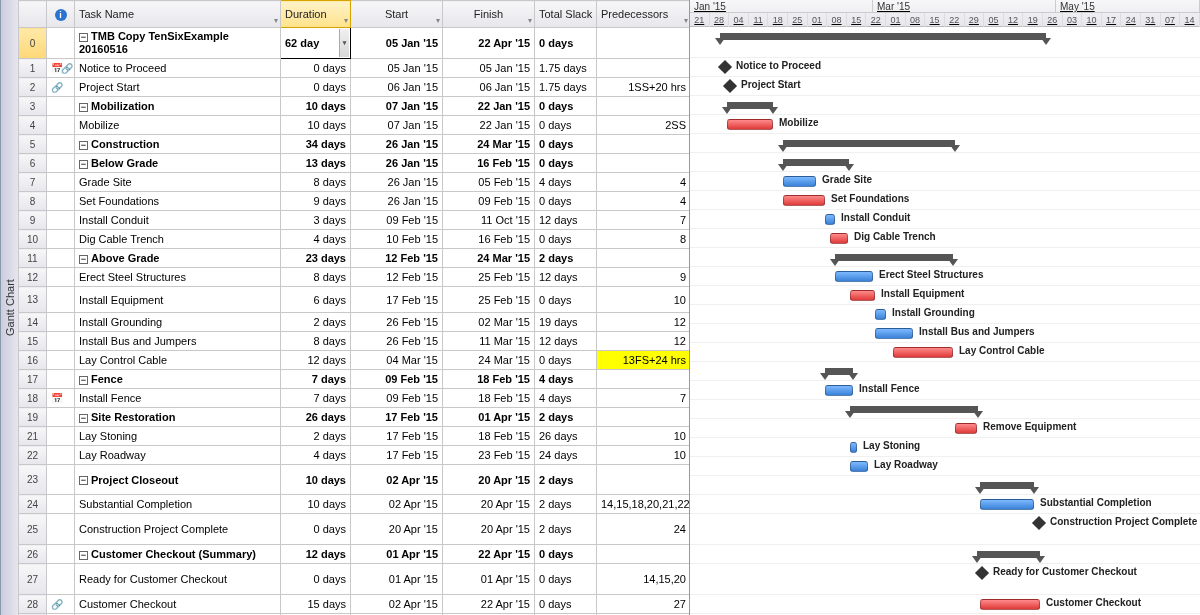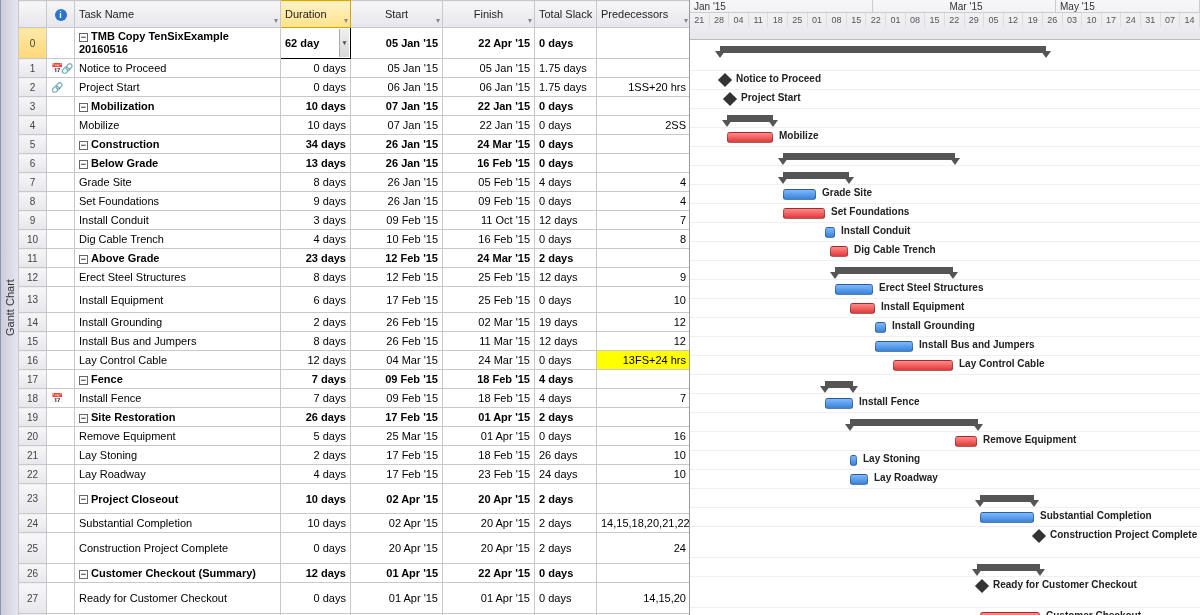--- a/index.html
+++ b/index.html
@@ -137,24 +137,25 @@
 
   
   .gantt-pane {
     flex: 1;
     height: 100%;
     position: relative;
     overflow: hidden;
     background: #fff;
   }
   .gantt-header {
-    height: 40px;
+    height: 27px;
     border-bottom: 1px solid #bbb;
     position: relative;
     background: linear-gradient(to bottom, #f7f7f9, #e6e6ec);
+    text-decoration: underline;
   }
   .gantt-header-top {
     height: 13px;
     border-bottom: 1px solid #ccc;
     display: flex;
     font-size: 10px;
     color: #333;
   }
   .gantt-header-top div {
     border-right: 1px solid #ccc;
@@ -467,30 +468,20 @@
             <td class="row-head">19</td>
             <td class="ind-cell"></td>
             <td class="task-cell indent-1 bold"><span class="outline-toggle">−</span><span>Site Restoration</span></td>
             <td class="dur-cell bold">26 days</td>
             <td class="start-cell bold">17 Feb '15</td>
             <td class="finish-cell bold">01 Apr '15</td>
             <td class="slack-cell bold">2 days</td>
             <td class="pred-cell"></td>
           </tr>
           <tr style="height: 19px;">
-            <td class="row-head">20</td>
-            <td class="ind-cell"></td>
-            <td class="task-cell indent-2"><span>Remove Equipment</span></td>
-            <td class="dur-cell">5 days</td>
-            <td class="start-cell">25 Mar '15</td>
-            <td class="finish-cell">01 Apr '15</td>
-            <td class="slack-cell">0 days</td>
-            <td class="pred-cell">16</td>
-          </tr>
-          <tr style="height: 19px;">
             <td class="row-head">21</td>
             <td class="ind-cell"></td>
             <td class="task-cell indent-2"><span>Lay Stoning</span></td>
             <td class="dur-cell">2 days</td>
             <td class="start-cell">17 Feb '15</td>
             <td class="finish-cell">18 Feb '15</td>
             <td class="slack-cell">26 days</td>
             <td class="pred-cell">10</td>
           </tr>
           <tr style="height: 19px;">
@@ -574,21 +565,21 @@
             <td class="pred-cell">28,25</td>
           </tr>
         </tbody>
     </table>
   </div>
 
   <div class="gantt-pane">
     <div class="gantt-header">
       <div class="gantt-header-top" id="ght">
           <div style="width: 183px;">Jan '15</div>
-          <div style="width: 183px; text-align: center;">Mar '15</div>
+          <div style="width: 183px;">Mar '15</div>
           <div style="width: 144px;">May '15</div>
         </div>
       <div class="gantt-header-bot" id="ghb">
           <div>21</div>
           <div>28</div>
           <div>04</div>
           <div>11</div>
           <div>18</div>
           <div>25</div>
           <div>01</div>

